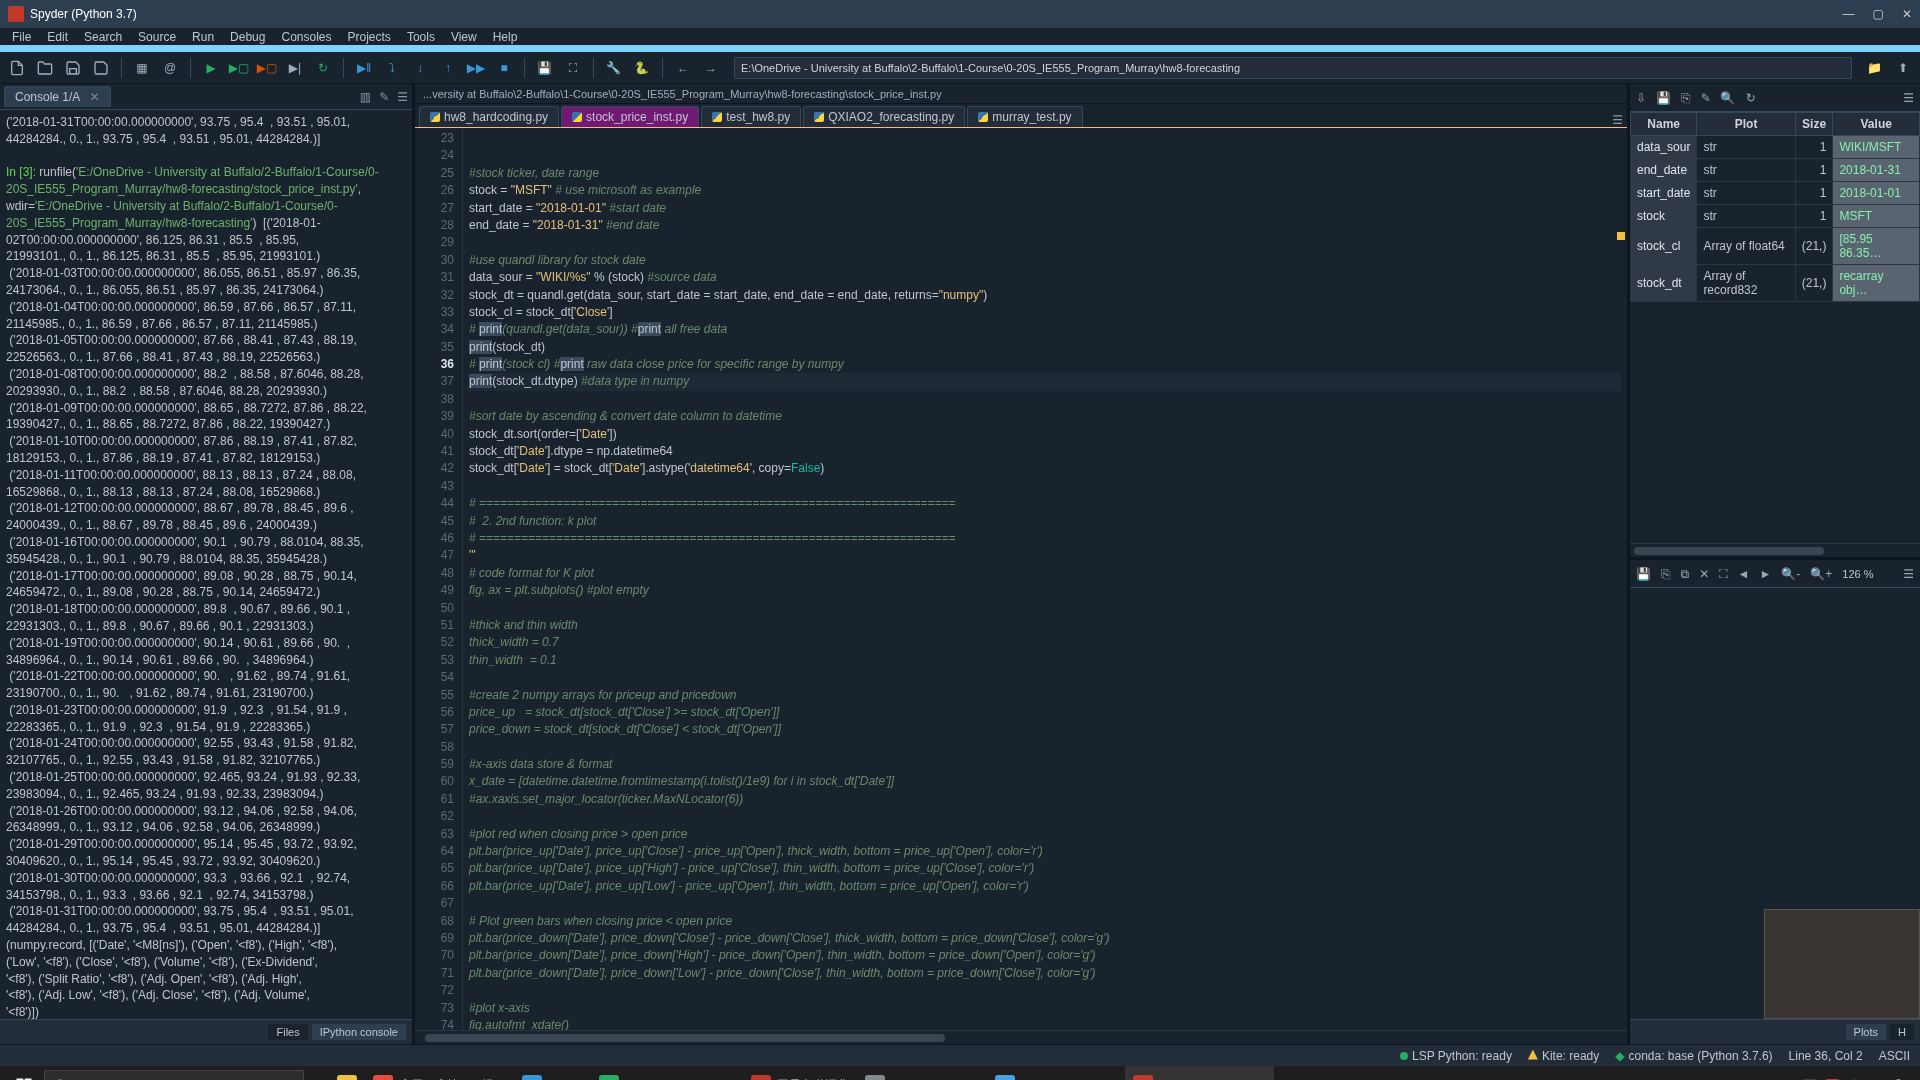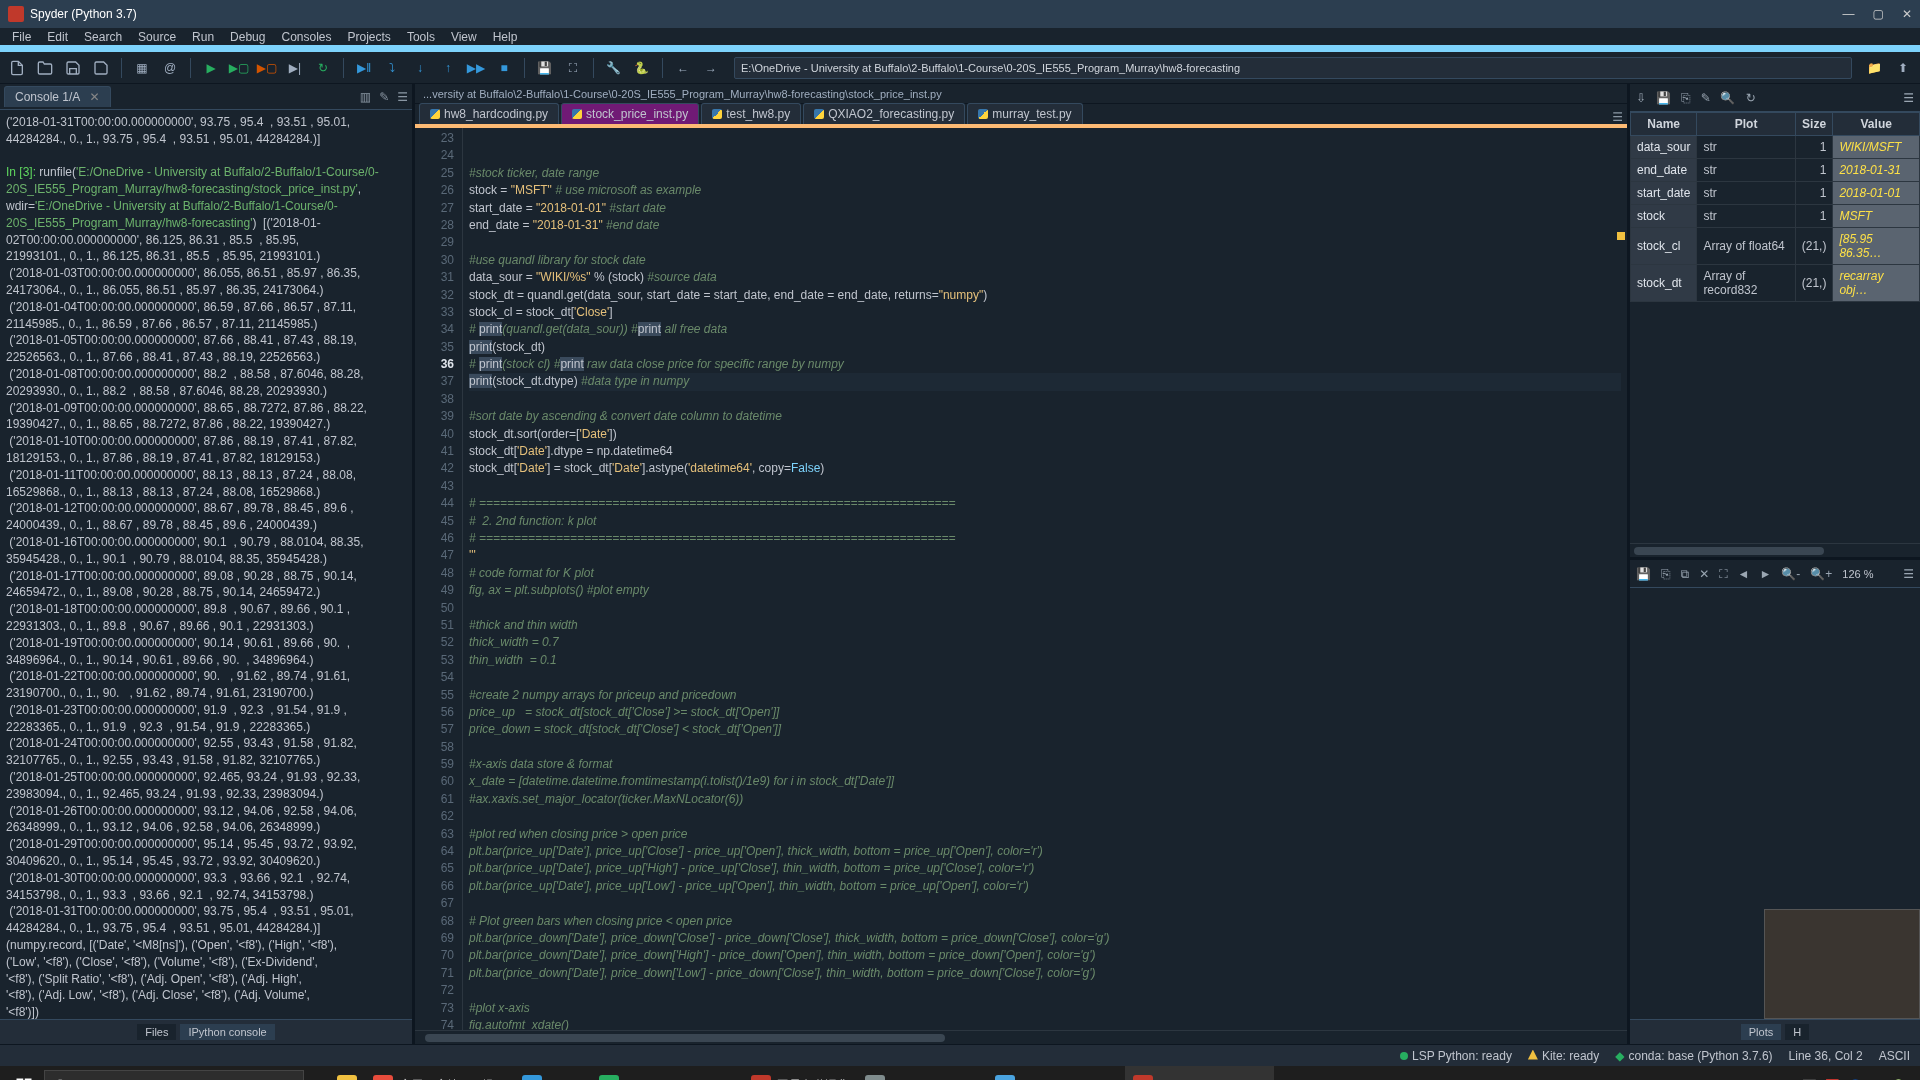--- a/index.html
+++ b/index.html
@@ -20,46 +20,46 @@
 .center { flex:1; border-right:3px solid #0d1620; }
 .right { width:290px; }
 .panetabs { height:26px; background:#19232d; display:flex; align-items:center; border-bottom:1px solid #34495e; padding:0 4px; }
 .tab { background:#232d39; padding:3px 10px; border:1px solid #34495e; border-bottom:none; margin-right:2px; font-size:11px; border-radius:3px 3px 0 0; cursor:pointer; }
 .tab.active { background:#2c3e50; }
 .tabicons { margin-left:auto; display:flex; gap:8px; color:#8a96a3; }
 .console { flex:1; background:#19232d; padding:4px 6px; font-family:Consolas,monospace; font-size:11px; line-height:1.4; overflow:hidden; position:relative; }
 .console .out { color:#c0c5ce; white-space:pre-wrap; }
 .console .inp { color:#5fd75f; }
 .console .path { color:#6cb26c; }
-.bottomtabs { height:22px; background:#232d39; display:flex; align-items:center; justify-content:center; padding:12px 6px; gap:4px; border-top:1px solid #34495e; }
+.bottomtabs { height:22px; background:#232d39; display:flex; align-items:center; justify-content:flex-end; padding:12px 6px; gap:4px; border-top:1px solid #34495e; }
 .btab { padding:2px 8px; font-size:11px; background:#2c3e50; }
 .breadcrumb { height:20px; background:#19232d; padding:2px 8px; font-size:11px; color:#a0aec0; display:flex; align-items:center; border-bottom:1px solid #0d1620; }
-.edtabs { height:24px; display:flex; align-items:flex-end; background:#19232d; border-bottom:4px solid #fdba74; padding:0 4px; }
+.edtabs { height:24px; display:flex; align-items:flex-end; background:#19232d; border-bottom:1px solid #fdba74; padding:0 4px; }
 .edtab { padding:3px 10px; background:#232d39; border:1px solid #34495e; border-bottom:none; margin-right:2px; font-size:11px; display:flex; align-items:center; gap:4px; border-radius:3px 3px 0 0; cursor:pointer; }
 .edtab.active { background:#701a75; }
 .pyicon { width:10px; height:10px; background:linear-gradient(135deg,#3776ab 50%,#ffd43b 50%); border-radius:2px; }
 .editor { flex:1; display:flex; background:#19232d; font-family:Consolas,monospace; font-size:12px; overflow:hidden; position:relative; }
 .gutter { width:48px; background:#19232d; text-align:right; padding:2px 8px 2px 2px; color:#5a6978; line-height:1.45; border-right:1px solid #2c3640; }
 .gutter .cur { color:#e0e5ec; font-weight:bold; }
 .code { flex:1; padding:2px 6px; line-height:1.45; white-space:pre; position:relative; }
 .c-cm { color:#6a8a6a; font-style:italic; }
 .c-st { color:#e5c07b; }
-.c-bl { color:#7dd3fc; }
+.c-bl { color:#14b8a6; }
 .hl { background:#3a4a5c; }
 .curline { background:#1d2935; display:inline-block; width:100%; }
 .warnmark { position:absolute; right:2px; width:8px; height:8px; background:#f0c040; top:104px; }
 .splitter-h { height:3px; background:#0d1620; cursor:row-resize; }
 .ve-toolbar { height:28px; background:#19232d; display:flex; align-items:center; padding:0 6px; gap:10px; border-bottom:1px solid #34495e; }
 .ve-toolbar .ico { color:#9aa6b2; cursor:pointer; }
 .vartable { flex:1; background:#19232d; overflow:auto; }
 .vartable table { width:100%; border-collapse:collapse; font-size:11px; }
 .vartable th { background:#232d39; padding:4px 6px; border:1px solid #34495e; text-align:center; color:#d0d5dc; }
 .vartable td { padding:4px 6px; border:1px solid #2c3640; }
 .vartable .name { background:#303a46; color:#e0e5ec; }
-.vartable .val { background:#5a6470; color:#fde047;font-style:italic; }
+.vartable .val { background:#5a6470; color:#86efac; }
 .plotpanel { flex:1; background:#19232d; display:flex; align-items:flex-end; justify-content:flex-end; }
 .preview-cam { width:156px; height:110px; background:#3a3530; border:1px solid #555; }
 .statusbar { height:22px; background:#232d39; display:flex; align-items:center; padding:0 10px; gap:16px; font-size:11px; border-top:1px solid #0d1620; }
 .statusbar .grow { flex:1; }
 .dot-g { width:8px; height:8px; border-radius:50%; background:#27ae60; display:inline-block; margin-right:4px; }
 .dot-y { width:10px; height:10px; display:inline-block; margin-right:4px; background:#f0c040; clip-path:polygon(50% 0,100% 100%,0 100%); }
 .taskbar { height:40px; background:#1e1e1e; display:flex; align-items:center; padding:0 4px; }
 .start { width:40px; height:40px; display:flex; align-items:center; justify-content:center; }
 .start svg { width:18px; height:18px; }
 .searchbox { width:260px; height:32px; background:#2d2d2d; border:1px solid #444; display:flex; align-items:center; padding:0 10px; color:#888; gap:8px; }

